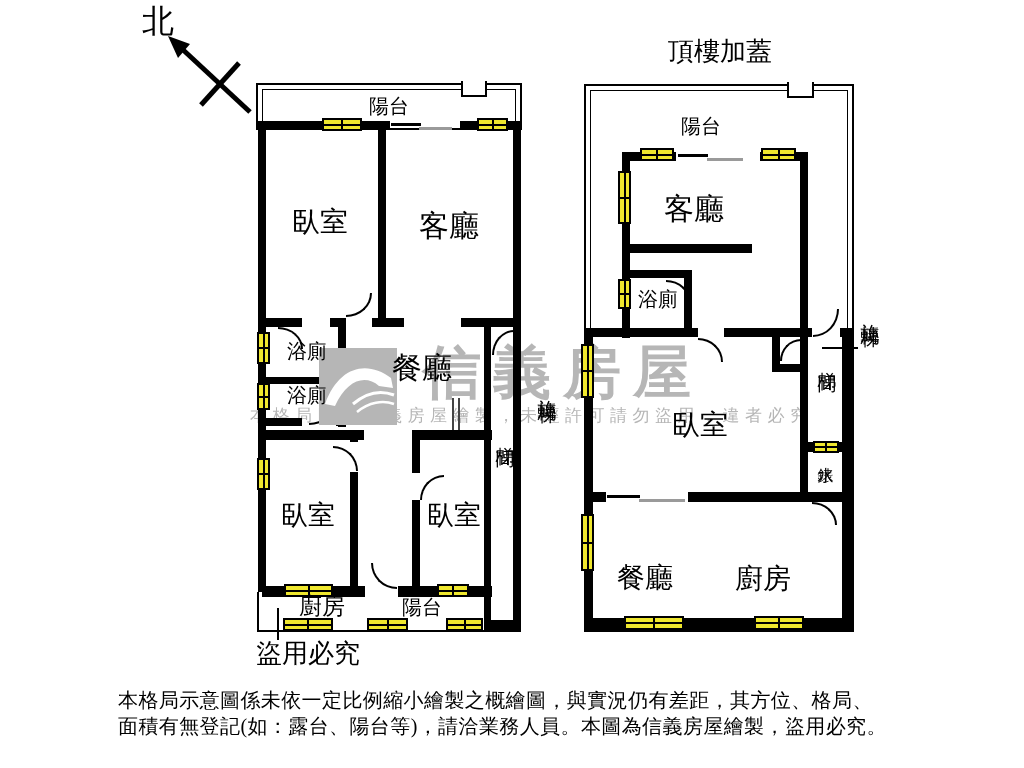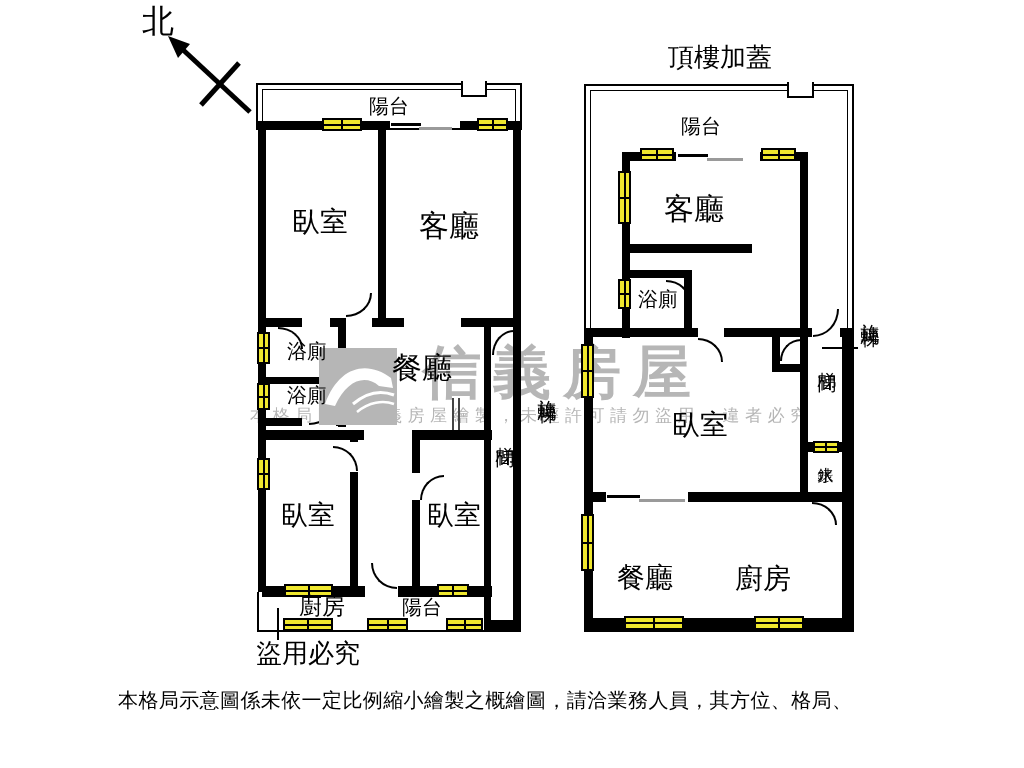--- a/index.html
+++ b/index.html
@@ -109,21 +109,21 @@
   <div class="lbl c" style="left:422px;top:351px;font-size:30px;">餐廳</div>
   <div class="lbl vert" style="left:494px;top:432px;font-size:19px;">梯間</div>
   <div class="lbl vert" style="left:536px;top:384px;font-size:19px;">旋轉梯</div>
   <div class="lbl c" style="left:308px;top:501px;font-size:27px;">臥室</div>
   <div class="lbl c" style="left:454px;top:501px;font-size:27px;">臥室</div>
   <div class="lbl c" style="left:322px;top:594px;font-size:23px;">廚房</div>
   <div class="lbl c" style="left:422px;top:596px;font-size:20px;">陽台</div>
   <div class="w" style="left:277px;top:608px;width:2px;height:32px;"></div>
   <div class="lbl" style="left:256px;top:640px;font-size:26px;">盜用必究</div>
 
-  <div class="lbl c" style="left:720px;top:44px;font-size:26px;">頂樓加蓋</div>
+  <div class="lbl c" style="left:720px;top:38px;font-size:26px;">頂樓加蓋</div>
 
   <div class="parapet" style="left:584px;top:84px;width:270px;height:548px;"></div>
   <div class="parapet-in" style="left:590px;top:90px;width:258px;height:536px;"></div>
   <div class="notch" style="left:787px;top:82px;width:27px;height:16px;"></div>
 
   <div class="w" style="left:628px;top:152px;width:48px;height:9px;"></div>
   <div class="w" style="left:760px;top:152px;width:48px;height:9px;"></div>
   <div class="w" style="left:678px;top:154px;width:30px;height:2.5px;"></div>
   <div class="grayline" style="left:707px;top:158px;width:36px;height:2.5px;"></div>
   <div class="w" style="left:622px;top:152px;width:8px;height:186px;"></div>
@@ -168,16 +168,17 @@
   <div class="lbl c" style="left:658px;top:288px;font-size:20px;">浴廁</div>
   <div class="lbl c" style="left:700px;top:410px;font-size:28px;">臥室</div>
   <div class="lbl vert" style="left:816px;top:357px;font-size:19px;">梯間</div>
   <div class="lbl vert" style="left:817px;top:454px;font-size:16px;letter-spacing:1px;">水錶</div>
   <div class="w" style="left:822px;top:347px;width:36px;height:2px;"></div>
   <div class="lbl vert" style="left:859px;top:308px;font-size:19px;">旋轉梯</div>
   <div class="lbl c" style="left:645px;top:563px;font-size:28px;">餐廳</div>
   <div class="lbl c" style="left:763px;top:564px;font-size:28px;">廚房</div>
 
   <div id="disclaimer">
-    <div>本格局示意圖係未依一定比例縮小繪製之概繪圖，請洽業務人員，其方位、格局、</div>
+    <div>本格局示意圖係未依一定比例縮小繪製之概繪圖，與實況仍有差距，其方位、格局、</div>
+    <div>面積有無登記(如：露台、陽台等)，請洽業務人員。本圖為信義房屋繪製，盜用必究。</div>
   </div>
 
 </div>
 
 </body></html>

